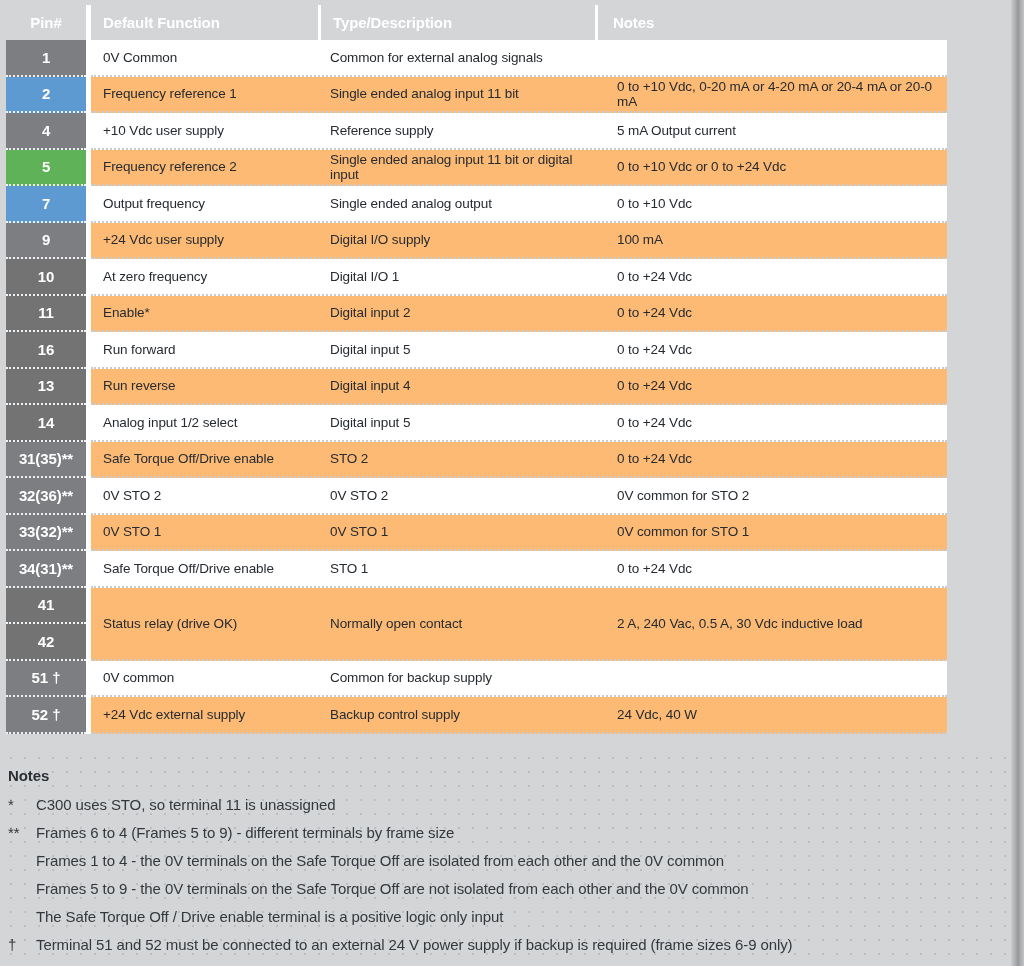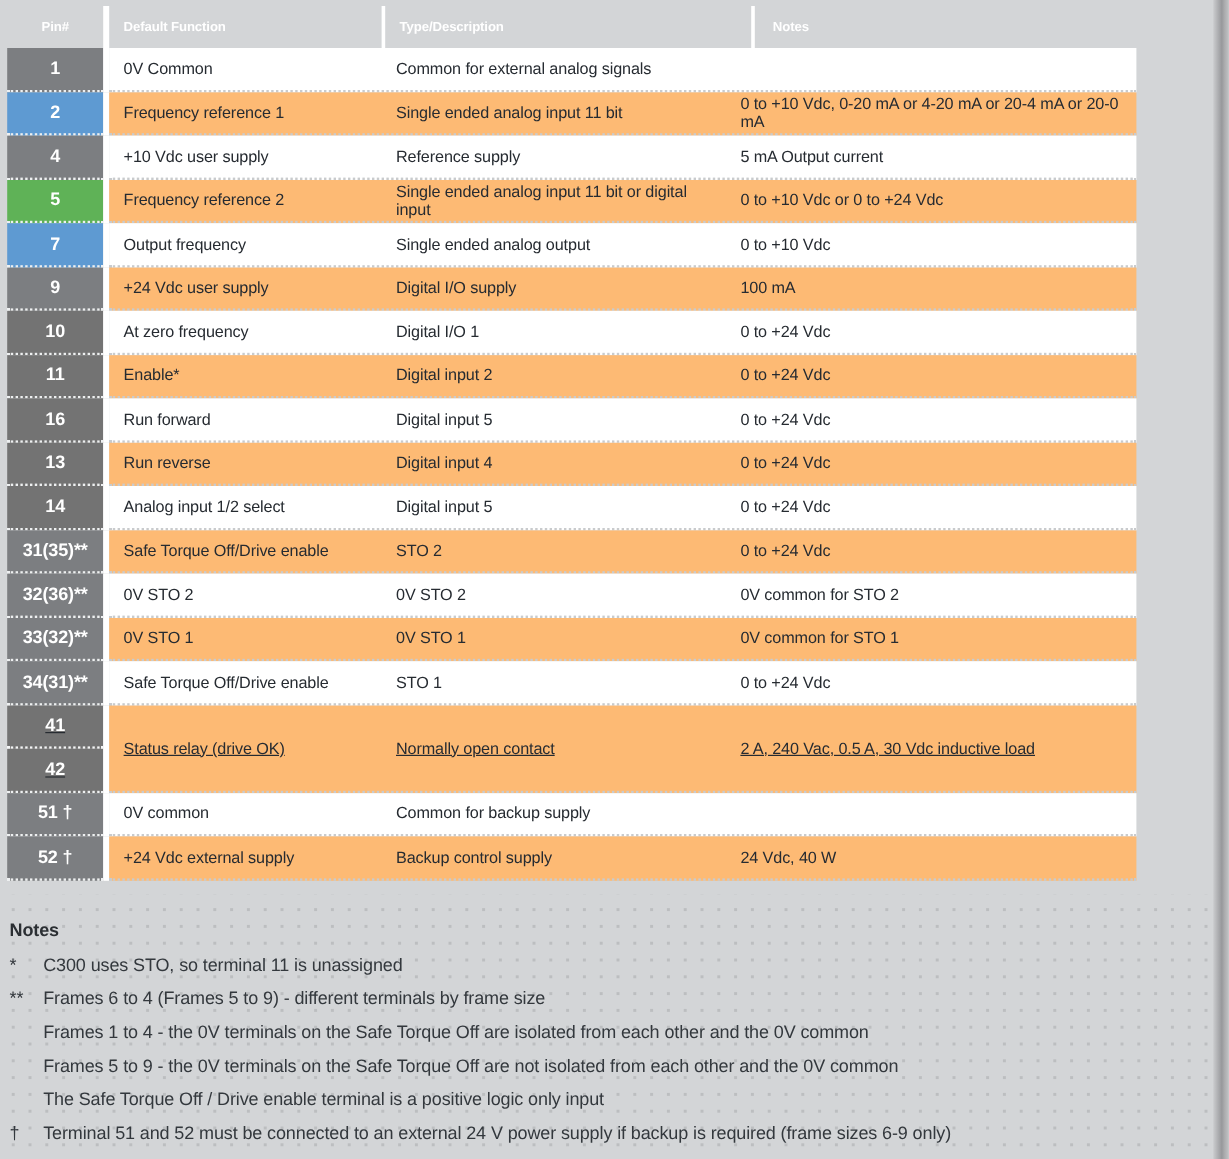--- a/index.html
+++ b/index.html
@@ -12,30 +12,30 @@
   
   .page-edge{
     position:absolute;top:0;right:0;width:13px;height:966px;
     background:linear-gradient(to right,#cbccce 0%,#97989b 55%,#aaabad 72%,#c2c3c5 100%);
   }
   
   .pin-table{
     position:absolute;left:6px;top:5px;width:941px;
     color:#262b31;font-size:13.5px;letter-spacing:-0.1px;
   }
-  .header-row{display:flex;height:35px;font-weight:bold;font-size:11px;color:#ffffff;}
+  .header-row{display:flex;height:35px;font-weight:bold;font-size:15px;color:#ffffff;}
   .h-pin{width:80px;background:var(--hdr);display:flex;align-items:center;justify-content:center;}
   .h-gutter{width:5px;background:#ffffff;}
   .h-content{flex:1;display:flex;background:var(--hdr);align-items:center;}
   .h-func{width:227px;padding-left:12px;box-sizing:border-box;align-self:stretch;display:flex;align-items:center;}
-  .h-type{width:308px;padding-left:12px;box-sizing:border-box;border-left:3px solid #fff;align-self:stretch;display:flex;align-items:center;}
+  .h-type{width:277px;padding-left:12px;box-sizing:border-box;border-left:3px solid #fff;align-self:stretch;display:flex;align-items:center;}
   .h-notes{flex:1;padding-left:15px;box-sizing:border-box;border-left:3px solid #fff;align-self:stretch;display:flex;align-items:center;}
 
   .row{display:flex;height:36.5px;}
-  .row.tall{height:73px;text-decoration:underline;}
+  .row.tall{height:73px;}
   .pin-col{width:80px;display:flex;flex-direction:column;}
   .pin-cell{
     flex:1;display:flex;align-items:center;justify-content:center;
     color:#ffffff;font-weight:bold;font-size:15px;
     border-bottom:2px dotted #eef0f1;
   }
   .pin-cell.stacked{border-bottom:2px dotted #f4f5f6;}
   .pin-gray{background:#7c7e81;}
   .pin-blue{background:#5e9ad2;}
   .pin-green{background:#5fb257;}

